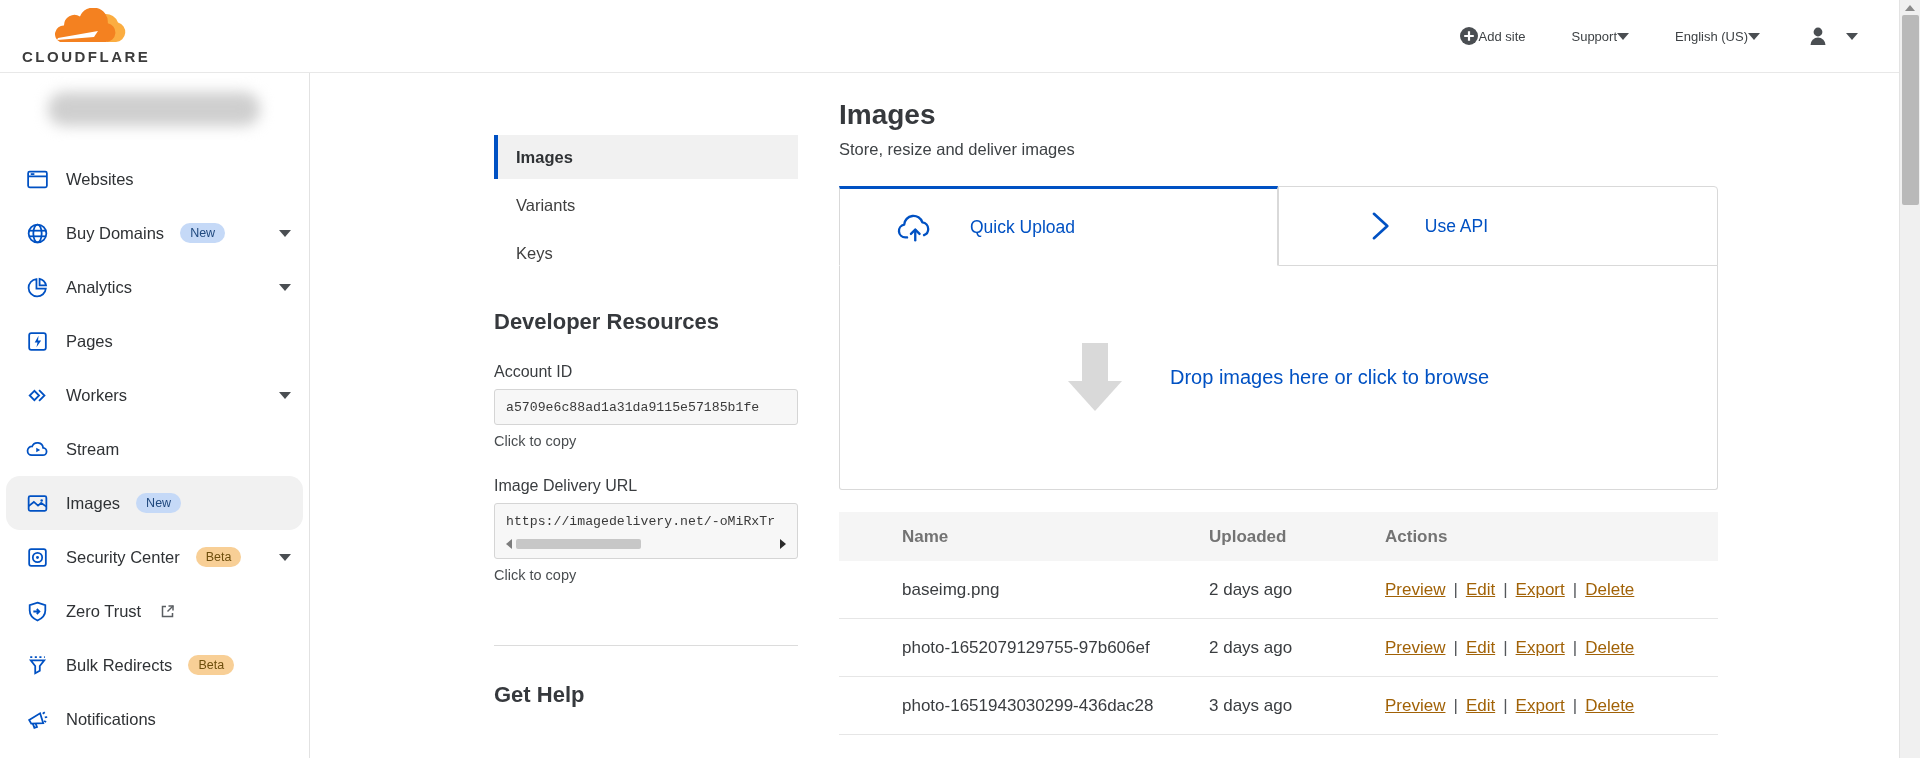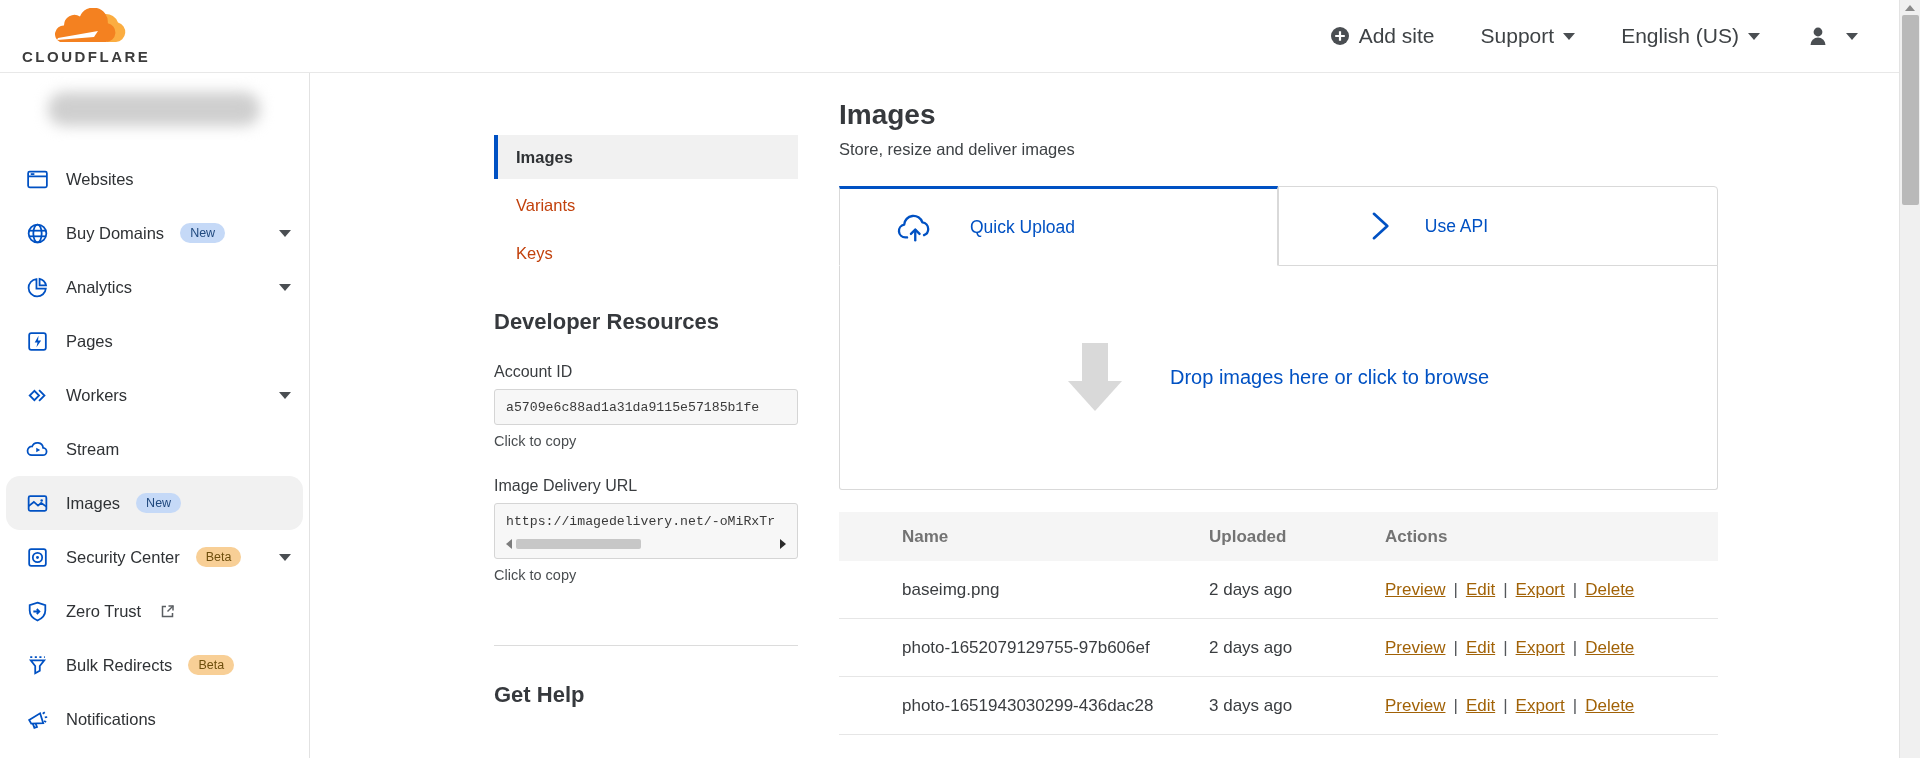--- a/index.html
+++ b/index.html
@@ -5,21 +5,21 @@
   * { margin:0; padding:0; box-sizing:border-box; }
   html,body { width:1920px; height:758px; overflow:hidden; background:#fff;
     font-family:"Liberation Sans", sans-serif; color:#313131; }
 
   
   .topbar { height:73px; display:flex; align-items:center; justify-content:space-between;
     border-bottom:1px solid #e8e8e8; padding:0 40px 0 22px; background:#fff; }
   .logo { display:flex; flex-direction:column; align-items:center; line-height:1; }
   .logo-word { font-size:15px; font-weight:700; letter-spacing:2.5px; color:#3c3c3c; margin-top:1px; }
   .topbar-right { display:flex; align-items:center; gap:46px; margin-right:22px; }
-  .top-item { display:flex; align-items:center; gap:9px; font-size:21px; color:#3e4245; cursor:pointer; }
+  .top-item { display:flex; align-items:center; font-size:13px; color:#3e4245; cursor:pointer; }
   .caret { width:0; height:0; border-left:6px solid transparent; border-right:6px solid transparent;
     border-top:7px solid #4a4e52; display:inline-block; }
   .user-group { display:flex; align-items:center; gap:16px; }
 
   
   .app { display:flex; height:685px; }
 
   
   .sidebar { width:310px; border-right:1px solid #e2e2e2; padding-top:19px; background:#fff; flex:none; }
   .account-blur { width:212px; height:34px; margin:0 0 26px 48px; background:#cfcfcf;
@@ -31,21 +31,21 @@
   .side-label { white-space:nowrap; }
   .badge { font-size:12.5px; padding:3px 10px; border-radius:11px; font-weight:400; }
   .badge.new  { background:#c5d9f7; color:#20497e; }
   .badge.beta { background:#f8cf96; color:#6e4e0c; }
   .side-caret { margin-left:auto; }
   .ext-icon { margin-left:2px; }
 
   
   .subnav-col { width:529px; flex:none; padding:62px 41px 0 184px; }
   .subnav-item { height:44px; margin-bottom:4px; display:flex; align-items:center;
-    padding-left:18px; font-size:16.5px; color:#c2410c; border-left:4px solid transparent; cursor:pointer; }
+    padding-left:18px; font-size:16.5px; color:#404040; border-left:4px solid transparent; cursor:pointer; }
   .subnav-item.active { background:#f1f1f1; border-left-color:#0051c3; font-weight:700; color:#2f3235; }
   .col-h2 { font-size:22px; font-weight:700; color:#36393d; }
   .dev-title { margin-top:34px; }
   .field-label { font-size:16px; color:#3a3d40; margin-top:28px; }
   .copy-box { margin-top:8px; background:#f7f7f7; border:1px solid #d5d5d5; border-radius:3px;
     padding:10px 11px 9px; font-family:"Liberation Mono", monospace; font-size:13.2px; color:#3a3a3a;
     white-space:nowrap; overflow:hidden; cursor:pointer; }
   .click-copy { margin-top:8px; font-size:14.5px; color:#494d50; }
   .hscroll { display:flex; align-items:center; margin-top:9px; height:11px; }
   .hs-arrow { width:0; height:0; border-top:5px solid transparent; border-bottom:5px solid transparent; }

